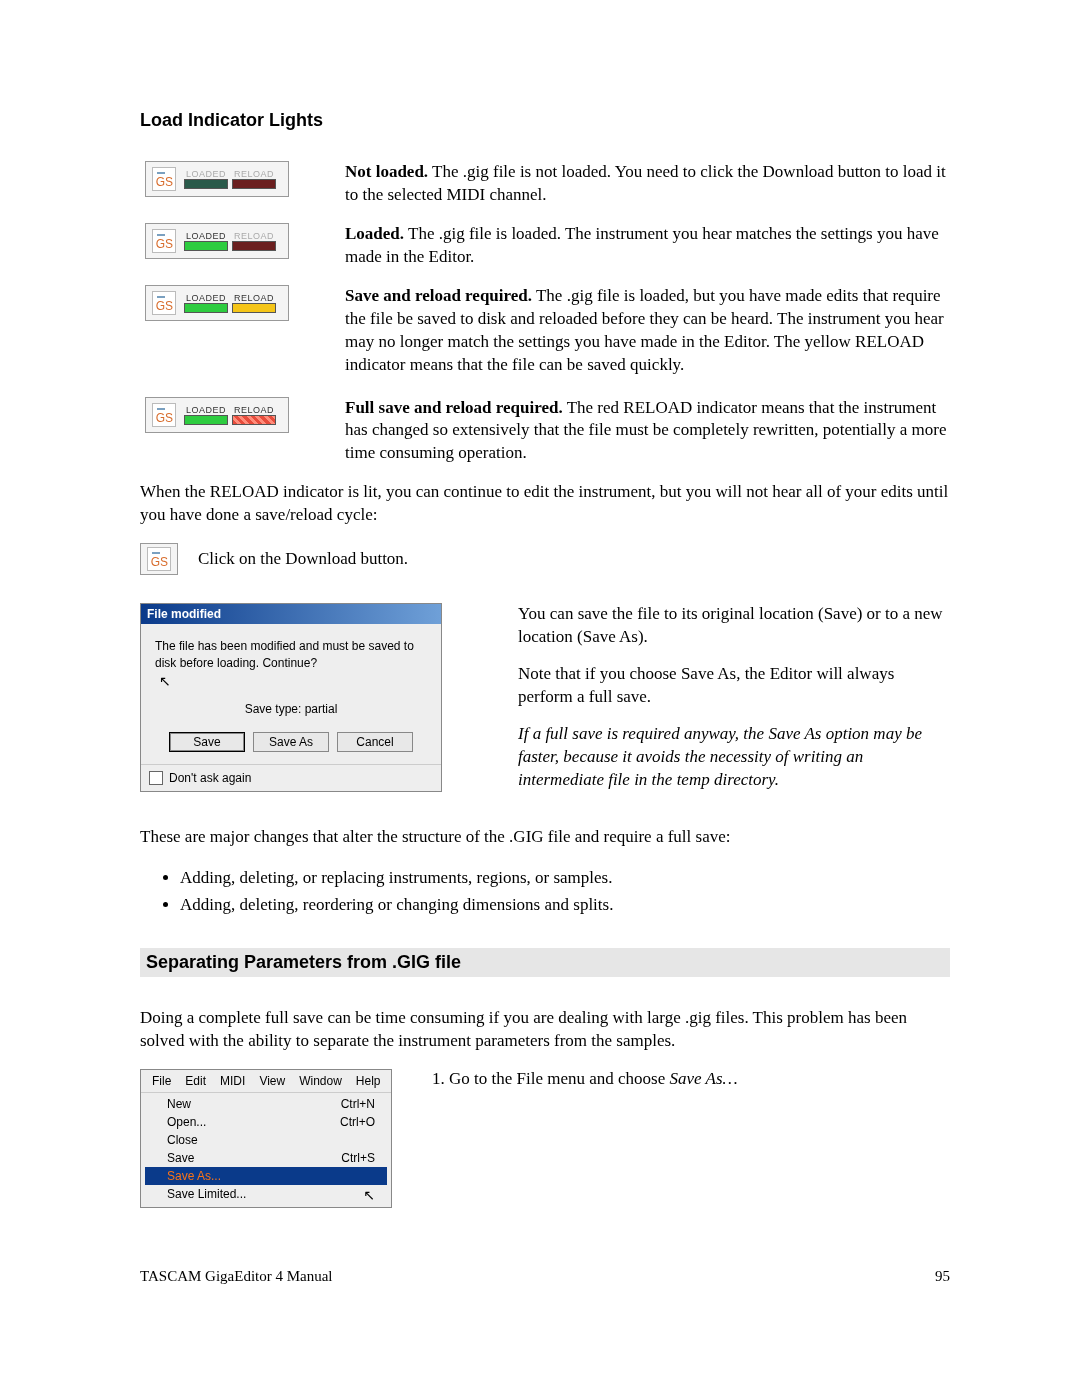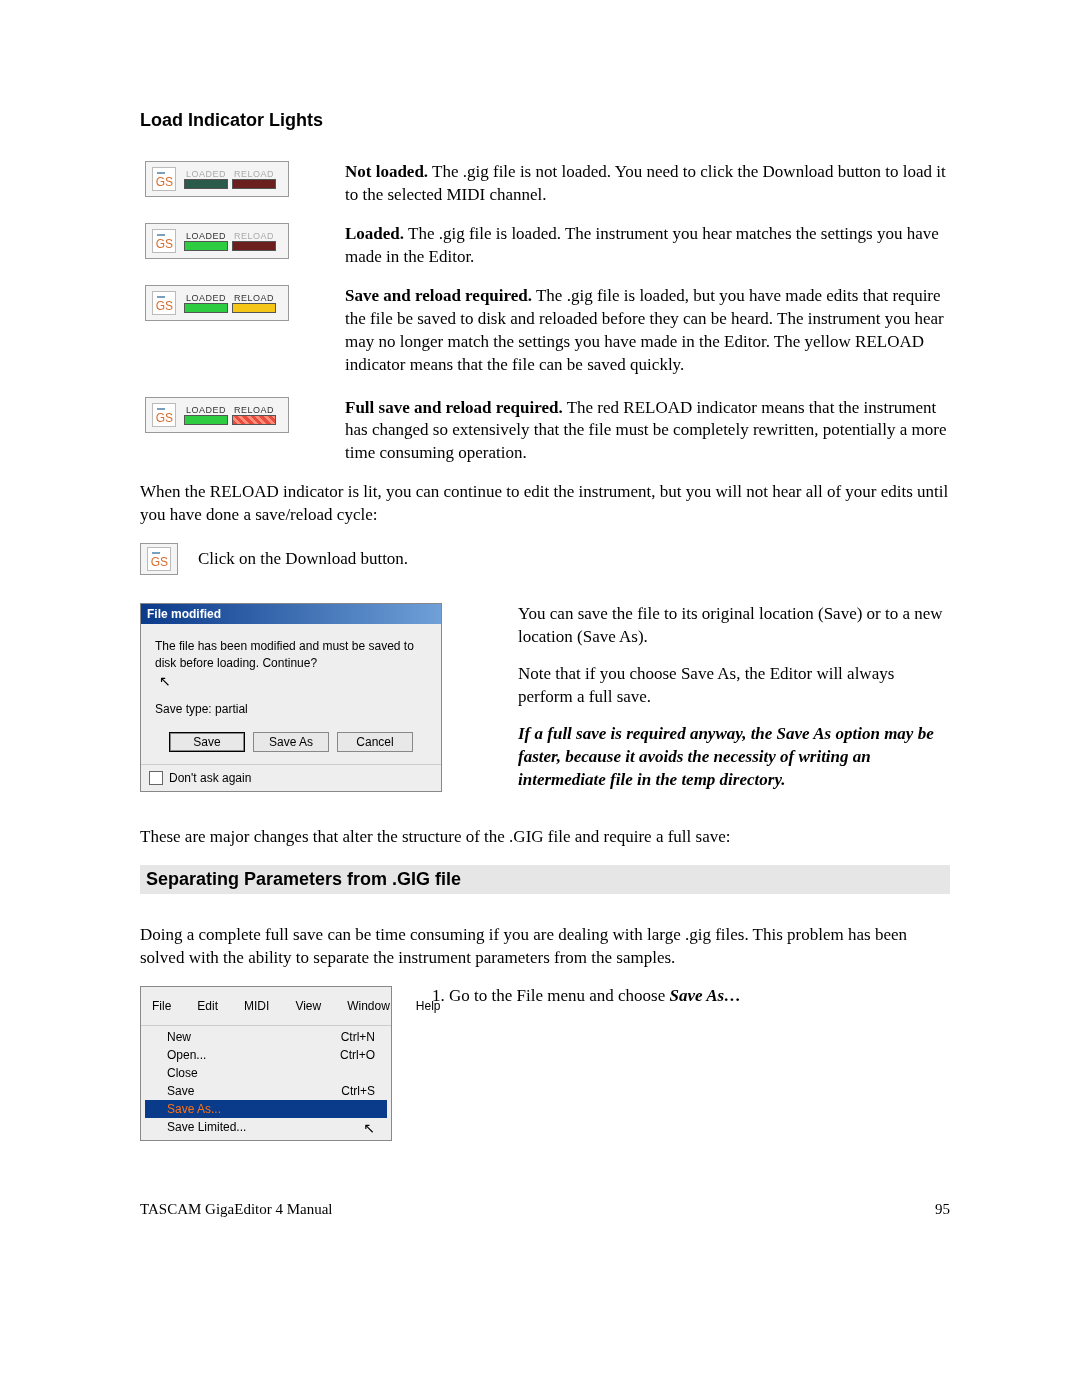--- a/index.html
+++ b/index.html
@@ -171,42 +171,42 @@
     text-align:center;
   }
   .win-btn.default { border: 1px solid #000; box-shadow: inset 0 0 0 1px #888; }
   .dialog-check {
     border-top: 1px solid #ccc;
     padding: 6px 8px;
     display:flex;align-items:center;gap:6px;
   }
   .side-text p { margin: 0 0 14px 0; }
   .side-text { font-size: 17px; line-height: 1.35; flex:1; }
-  .italic { font-style: italic; font-weight: bold; }
+  .italic { font-style: italic; }
   ul.body {
     font-size: 17px;
     line-height: 1.5;
     margin: 4px 0 30px 40px;
     padding: 0;
   }
   ul.body li { margin-bottom: 2px; }
   .menu-row { display:flex; gap: 40px; align-items:flex-start; margin-bottom:40px;}
   .menuwin {
     width: 250px;
     border: 1px solid #888;
     background: #eeeeee;
     font-family: Tahoma, Arial, sans-serif;
     font-size: 12px;
     flex: 0 0 250px;
   }
   .menubar {
     display: flex;
-    gap: 12px;
+    gap: 0;
     border-bottom: 1px solid #ccc;
-    padding: 10px 4px;
+    padding: 2px 4px;
   }
   .menubar span { padding: 2px 7px; }
   .menulist { padding: 2px 4px; }
   .menuitem {
     display: flex;
     justify-content: space-between;
     padding: 2px 12px 2px 22px;
   }
   .menuitem.hilite {
     background: #0a3a8a;
@@ -328,40 +328,44 @@
     </div>
     <span style="font-size:17px;">Click on the Download button.</span>
   </div>
 
   <div class="dialog-row">
     <div class="dialog">
       <div class="dialog-title">File modified</div>
       <div class="dialog-body">
         <div>The file has been modified and must be saved to disk before loading.  Continue?</div>
         <span class="cursor">↖</span>
-        <div style="margin-top:10px;">Save type: partial</div>
+        <div style="margin-top:10px;text-align:center;">Save type: partial</div>
       </div>
       <div class="dialog-btns">
         <div class="win-btn default">Save</div>
         <div class="win-btn">Save As</div>
         <div class="win-btn">Cancel</div>
       </div>
       <div class="dialog-check">
         <span class="checkbox"></span>
         <span>Don't ask again</span>
       </div>
     </div>
     <div class="side-text">
       <p>You can save the file to its original location (Save) or to a new location (Save As).</p>
       <p>Note that if you choose Save As, the Editor will always perform a full save.</p>
       <p class="italic">If a full save is required anyway, the Save As option may be faster, because it avoids the necessity of writing an intermediate file in the temp directory.</p>
     </div>
   </div>
 
   <p class="body">These are major changes that alter the structure of the .GIG file and require a full save:</p>
+  <ul class="body">
+    <li>Adding, deleting, or replacing instruments, regions, or samples.</li>
+    <li>Adding, deleting, reordering or changing dimensions and splits.</li>
+  </ul>
 
   <h3 class="sans bar">Separating Parameters from .GIG file</h3>
 
   <p class="body">Doing a complete full save can be time consuming if you are dealing with large .gig files. This problem has been solved with the ability to separate the instrument parameters from the samples.</p>
 
   <div class="menu-row">
     <div class="menuwin">
       <div class="menubar">
         <span>File</span>
         <span>Edit</span>

